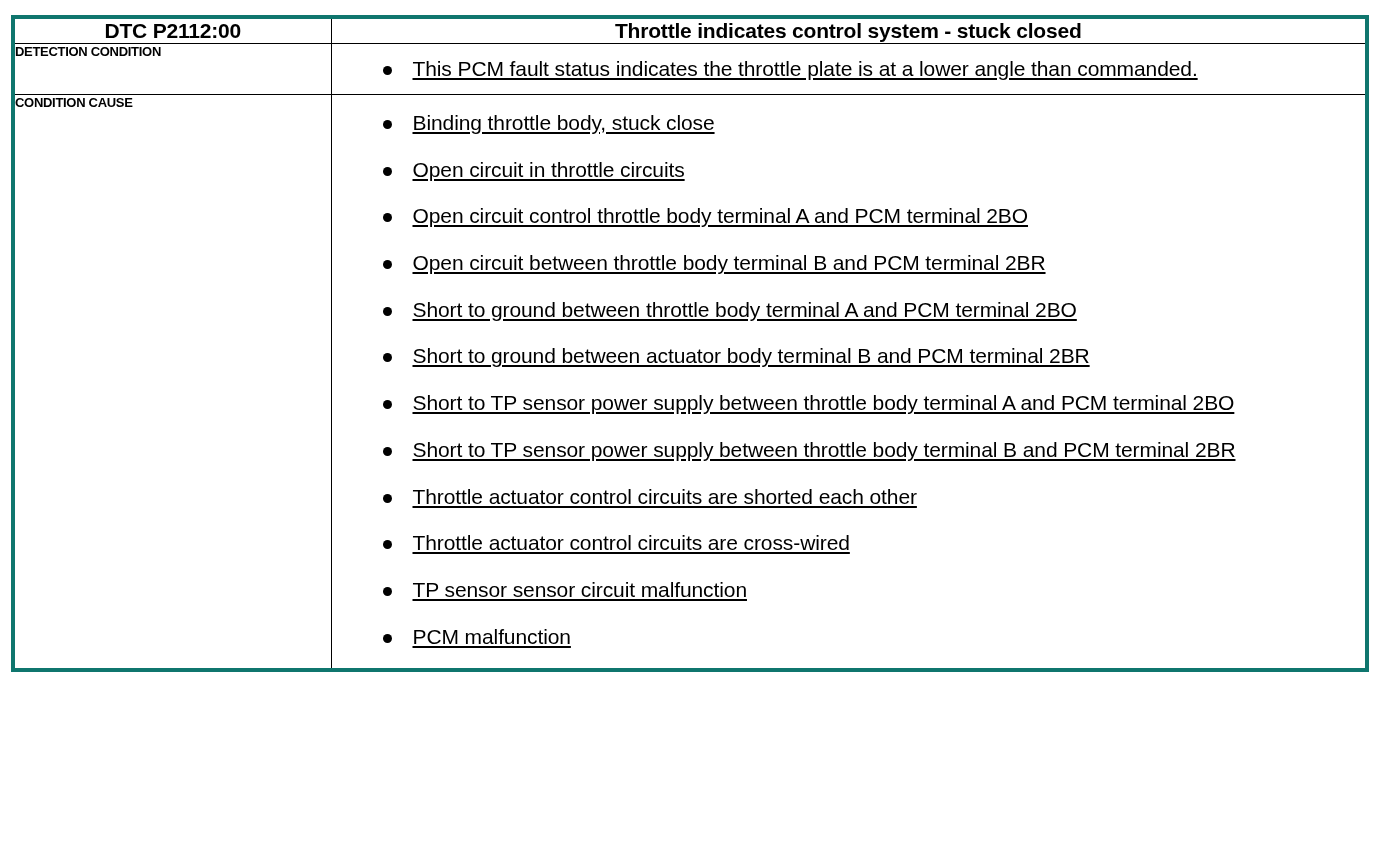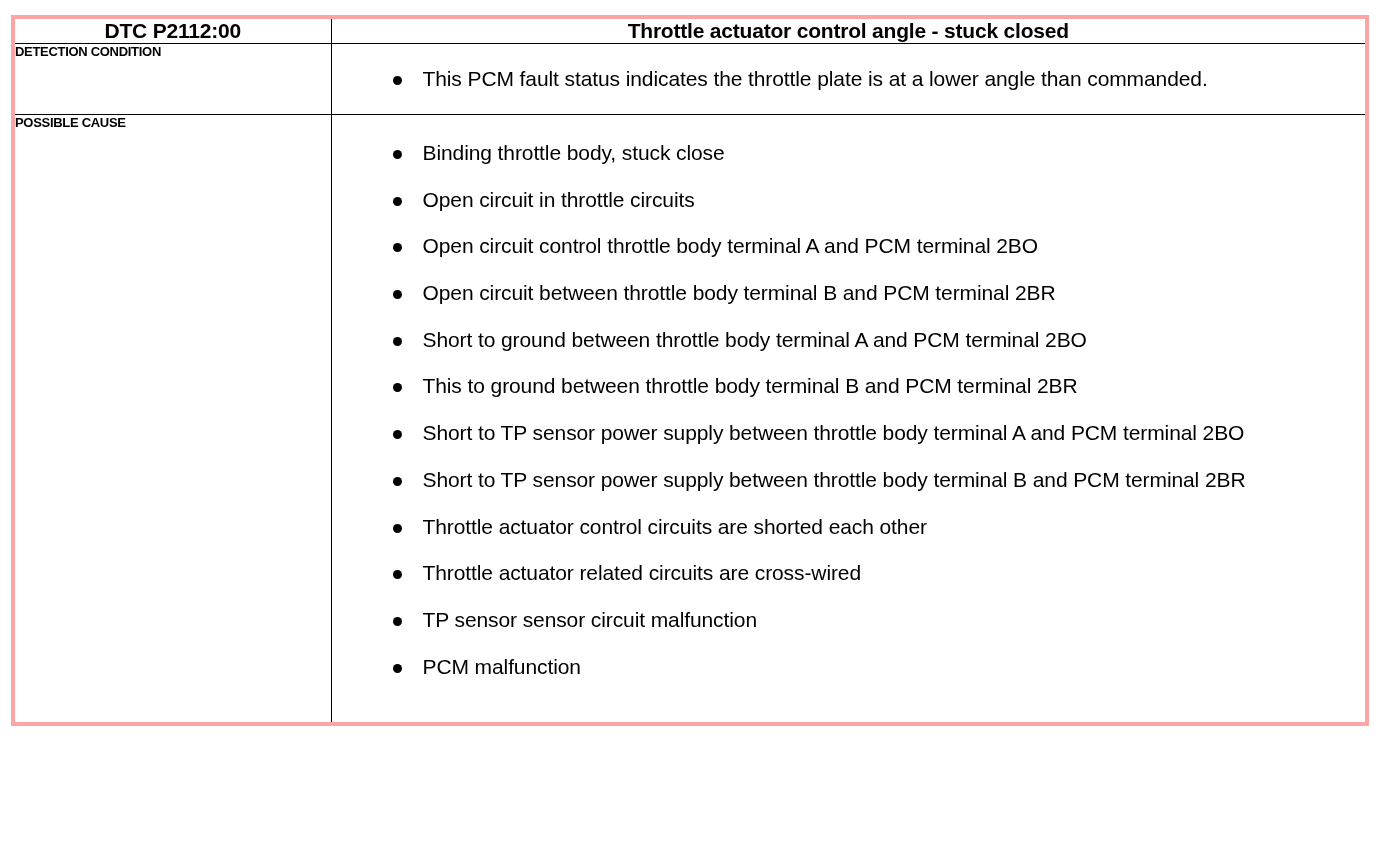--- a/index.html
+++ b/index.html
@@ -24,21 +24,21 @@
   }
 
   
   .dtc-table {
     position: absolute;
     left: 11px;
     top: 15px;
     width: 1358px;
     border-collapse: collapse;
     table-layout: fixed;
-    border: 4px solid #fca5a5;
+    border: 4px solid #0f766e;
     background: #ffffff;
   }
 
   .dtc-table td {
     border: 1px solid #000000;
     vertical-align: top;
     padding: 0;
     background: #ffffff;
   }
 
@@ -80,22 +80,23 @@
   }
 
   
   .content-cell {
     padding: 0;
     vertical-align: top;
   }
 
   ul.bullets {
     list-style: none;
-    margin: 10px;
-    padding: 0;
+    margin: 0;
+    padding: 0;
+    text-decoration: underline;
   }
 
   ul.bullets li {
     position: relative;
     font-size: 21px;
     line-height: 1.32;
     padding-left: 81px;
     padding-right: 86px;
     color: #000000;
     letter-spacing: -0.1px;
@@ -128,53 +129,53 @@
   ul.bullets.cause li .bullet-dot {
     top: 20px;
   }
   ul.bullets.cause li:first-child {
     padding-top: 14px;
   }
   ul.bullets.cause li:first-child .bullet-dot {
     top: 25px;
   }
   ul.bullets.cause li:last-child {
-    padding-bottom: 32px;
+    padding-bottom: 18px;
   }
 </style>
 </head>
 <body>
 
 <div id="page">
 
   <table class="dtc-table">
     <colgroup>
       <col class="col-label">
       <col class="col-content">
     </colgroup>
     <tbody>
       <tr>
         <td class="hdr-cell">DTC P2112:00</td>
-        <td class="hdr-cell-title">Throttle actuator control angle - stuck closed</td>
+        <td class="hdr-cell-title">Throttle indicates control system - stuck closed</td>
       </tr>
 
       <tr>
         <td class="label-cell">DETECTION CONDITION</td>
         <td class="content-cell">
           <ul class="bullets detect">
             <li>
               <span class="bullet-dot"></span>
               <span>This PCM fault status indicates the throttle plate is at a lower angle than commanded.</span>
             </li>
           </ul>
         </td>
       </tr>
 
       <tr>
-        <td class="label-cell">POSSIBLE CAUSE</td>
+        <td class="label-cell">CONDITION CAUSE</td>
         <td class="content-cell">
           <ul class="bullets cause">
             <li>
               <span class="bullet-dot"></span>
               <span>Binding throttle body, stuck close</span>
             </li>
             <li>
               <span class="bullet-dot"></span>
               <span>Open circuit in throttle circuits</span>
             </li>
@@ -185,37 +186,37 @@
             <li>
               <span class="bullet-dot"></span>
               <span>Open circuit between throttle body terminal B and PCM terminal 2BR</span>
             </li>
             <li>
               <span class="bullet-dot"></span>
               <span>Short to ground between throttle body terminal A and PCM terminal 2BO</span>
             </li>
             <li>
               <span class="bullet-dot"></span>
-              <span>This to ground between throttle body terminal B and PCM terminal 2BR</span>
+              <span>Short to ground between actuator body terminal B and PCM terminal 2BR</span>
             </li>
             <li>
               <span class="bullet-dot"></span>
               <span>Short to TP sensor power supply between throttle body terminal A and PCM terminal 2BO</span>
             </li>
             <li>
               <span class="bullet-dot"></span>
               <span>Short to TP sensor power supply between throttle body terminal B and PCM terminal 2BR</span>
             </li>
             <li>
               <span class="bullet-dot"></span>
               <span>Throttle actuator control circuits are shorted each other</span>
             </li>
             <li>
               <span class="bullet-dot"></span>
-              <span>Throttle actuator related circuits are cross-wired</span>
+              <span>Throttle actuator control circuits are cross-wired</span>
             </li>
             <li>
               <span class="bullet-dot"></span>
               <span>TP sensor sensor circuit malfunction</span>
             </li>
             <li>
               <span class="bullet-dot"></span>
               <span>PCM malfunction</span>
             </li>
           </ul>

